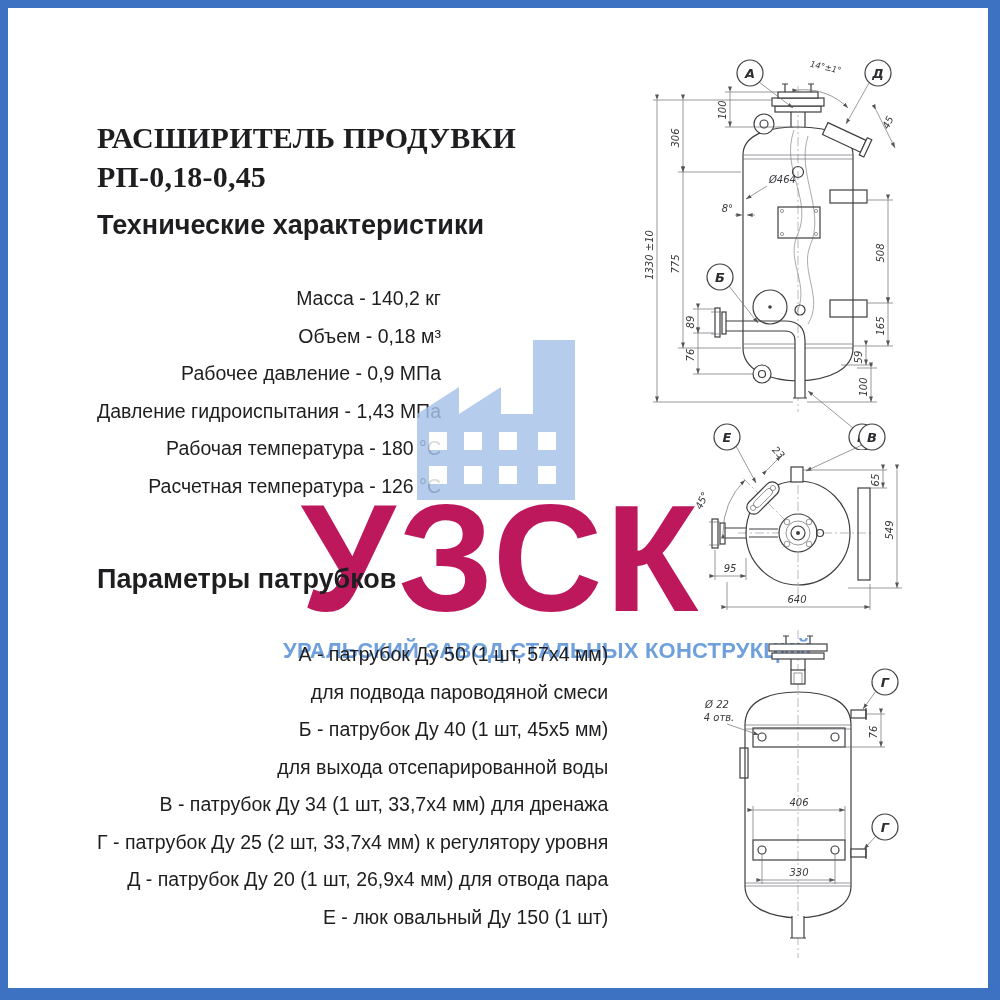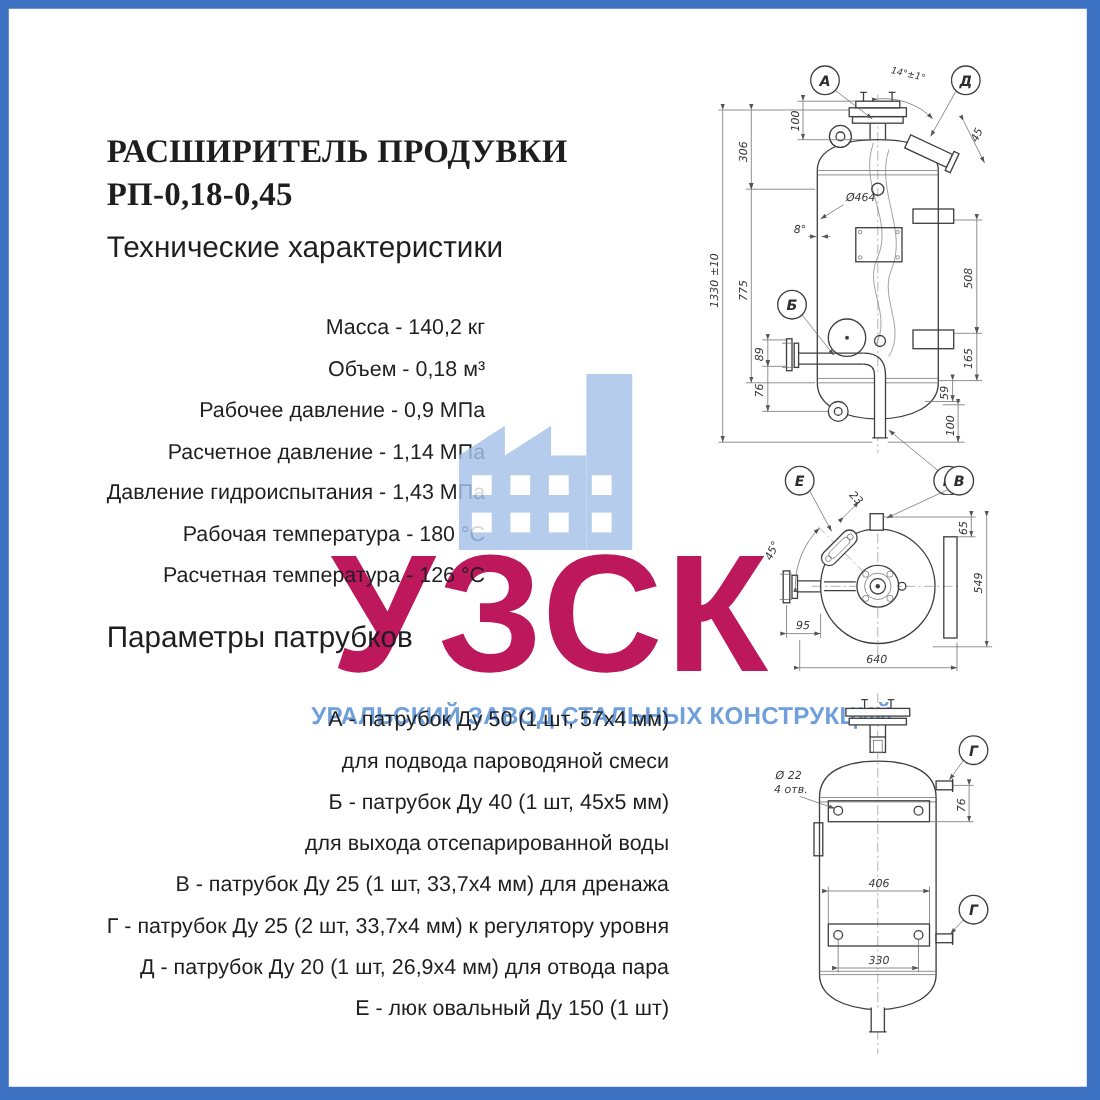--- a/index.html
+++ b/index.html
@@ -4,21 +4,21 @@
 <style>
   html,body{margin:0;padding:0;background:#fff;}
   .page{
     position:relative;width:1000px;height:1000px;box-sizing:border-box;
     background:#ffffff;border-style:solid;border-color:#3d72c3;
     border-width:8px 12px 12px 8px;overflow:hidden;
     font-family:"Liberation Sans",sans-serif;color:#1e1e20;
   }
   
   .title{position:absolute;left:89px;top:90px;z-index:3;font-size:30px;font-weight:bold;line-height:39px;letter-spacing:.2px;font-family:Liberation Serif, serif;}
-  .h2{position:absolute;left:89px;z-index:3;font-size:27px;font-weight:400;}
+  .h2{position:absolute;left:89px;z-index:3;font-size:27px;font-weight:700;}
   .h2.specs{top:202px;}
   .h2.nozzles{top:556px;}
   .list{position:absolute;left:89px;z-index:3;font-size:19.5px;}
   .list.specs{top:272px;}
   .list.nozzles{top:628px;}
   .list .row{height:37.5px;line-height:37.5px;white-space:nowrap;text-align:right;}
   
   .wm-acronym{
     position:absolute;left:275px;top:474px;width:436px;z-index:1;
     font-size:152px;font-weight:bold;line-height:1;letter-spacing:3px;
@@ -55,33 +55,32 @@
   <h1 class="title">
     <span>РАСШИРИТЕЛЬ ПРОДУВКИ</span><br>
     <span>РП-0,18-0,45</span>
   </h1>
 
   <div class="h2 specs">Технические характеристики</div>
   <div class="list specs">
     <div class="row">Масса - 140,2 кг</div>
     <div class="row">Объем - 0,18 м³</div>
     <div class="row">Рабочее давление - 0,9 МПа</div>
-    <div class="row">Расчетное давление - 1,14 МПа</div>
     <div class="row">Давление гидроиспытания - 1,43 МПа</div>
     <div class="row">Рабочая температура - 180 °С</div>
     <div class="row">Расчетная температура - 126 °С</div>
   </div>
 
   <div class="h2 nozzles">Параметры патрубков</div>
   <div class="list nozzles">
     <div class="row">А - патрубок Ду 50 (1 шт, 57х4 мм)</div>
     <div class="row">для подвода пароводяной смеси</div>
     <div class="row">Б - патрубок Ду 40 (1 шт, 45х5 мм)</div>
     <div class="row">для выхода отсепарированной воды</div>
-    <div class="row">В - патрубок Ду 25 (1 шт, 33,7х4 мм) для дренажа</div>
+    <div class="row">В - патрубок Ду 34 (1 шт, 33,7х4 мм) для дренажа</div>
     <div class="row">Г - патрубок Ду 25 (2 шт, 33,7х4 мм) к регулятору уровня</div>
     <div class="row">Д - патрубок Ду 20 (1 шт, 26,9х4 мм) для отвода пара</div>
     <div class="row">Е - люк овальный Ду 150 (1 шт)</div>
   </div>
 
   <svg class="wm-icon" width="158" height="160" viewBox="0 0 158 160">
     <rect x="116" y="0" width="42" height="160" fill="#a5c2ea"></rect>
     <polygon points="0,74 42,47 42,74 84,47 84,74 116,74 116,160 0,160" fill="#a5c2ea"></polygon>
     <g fill="#ffffff">
       <rect x="12" y="92" width="18" height="18"></rect>

